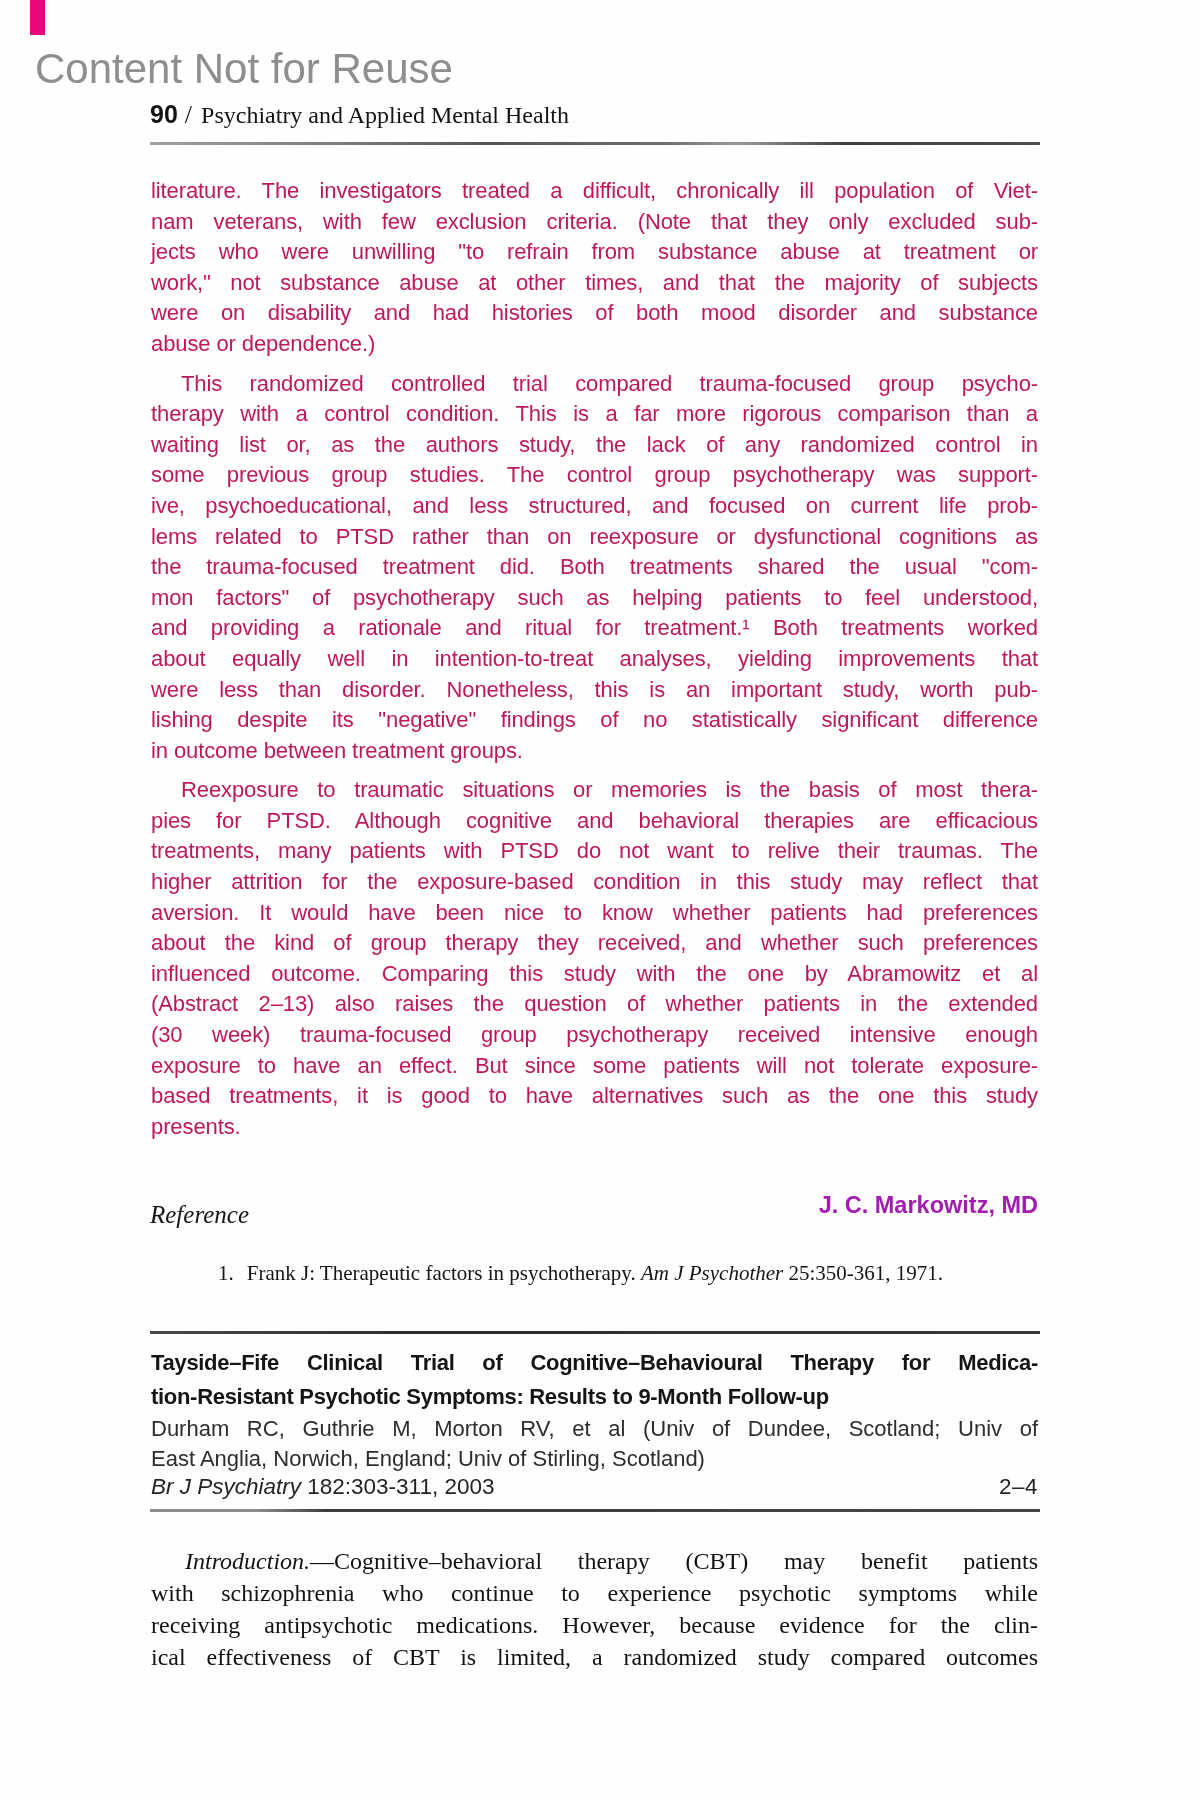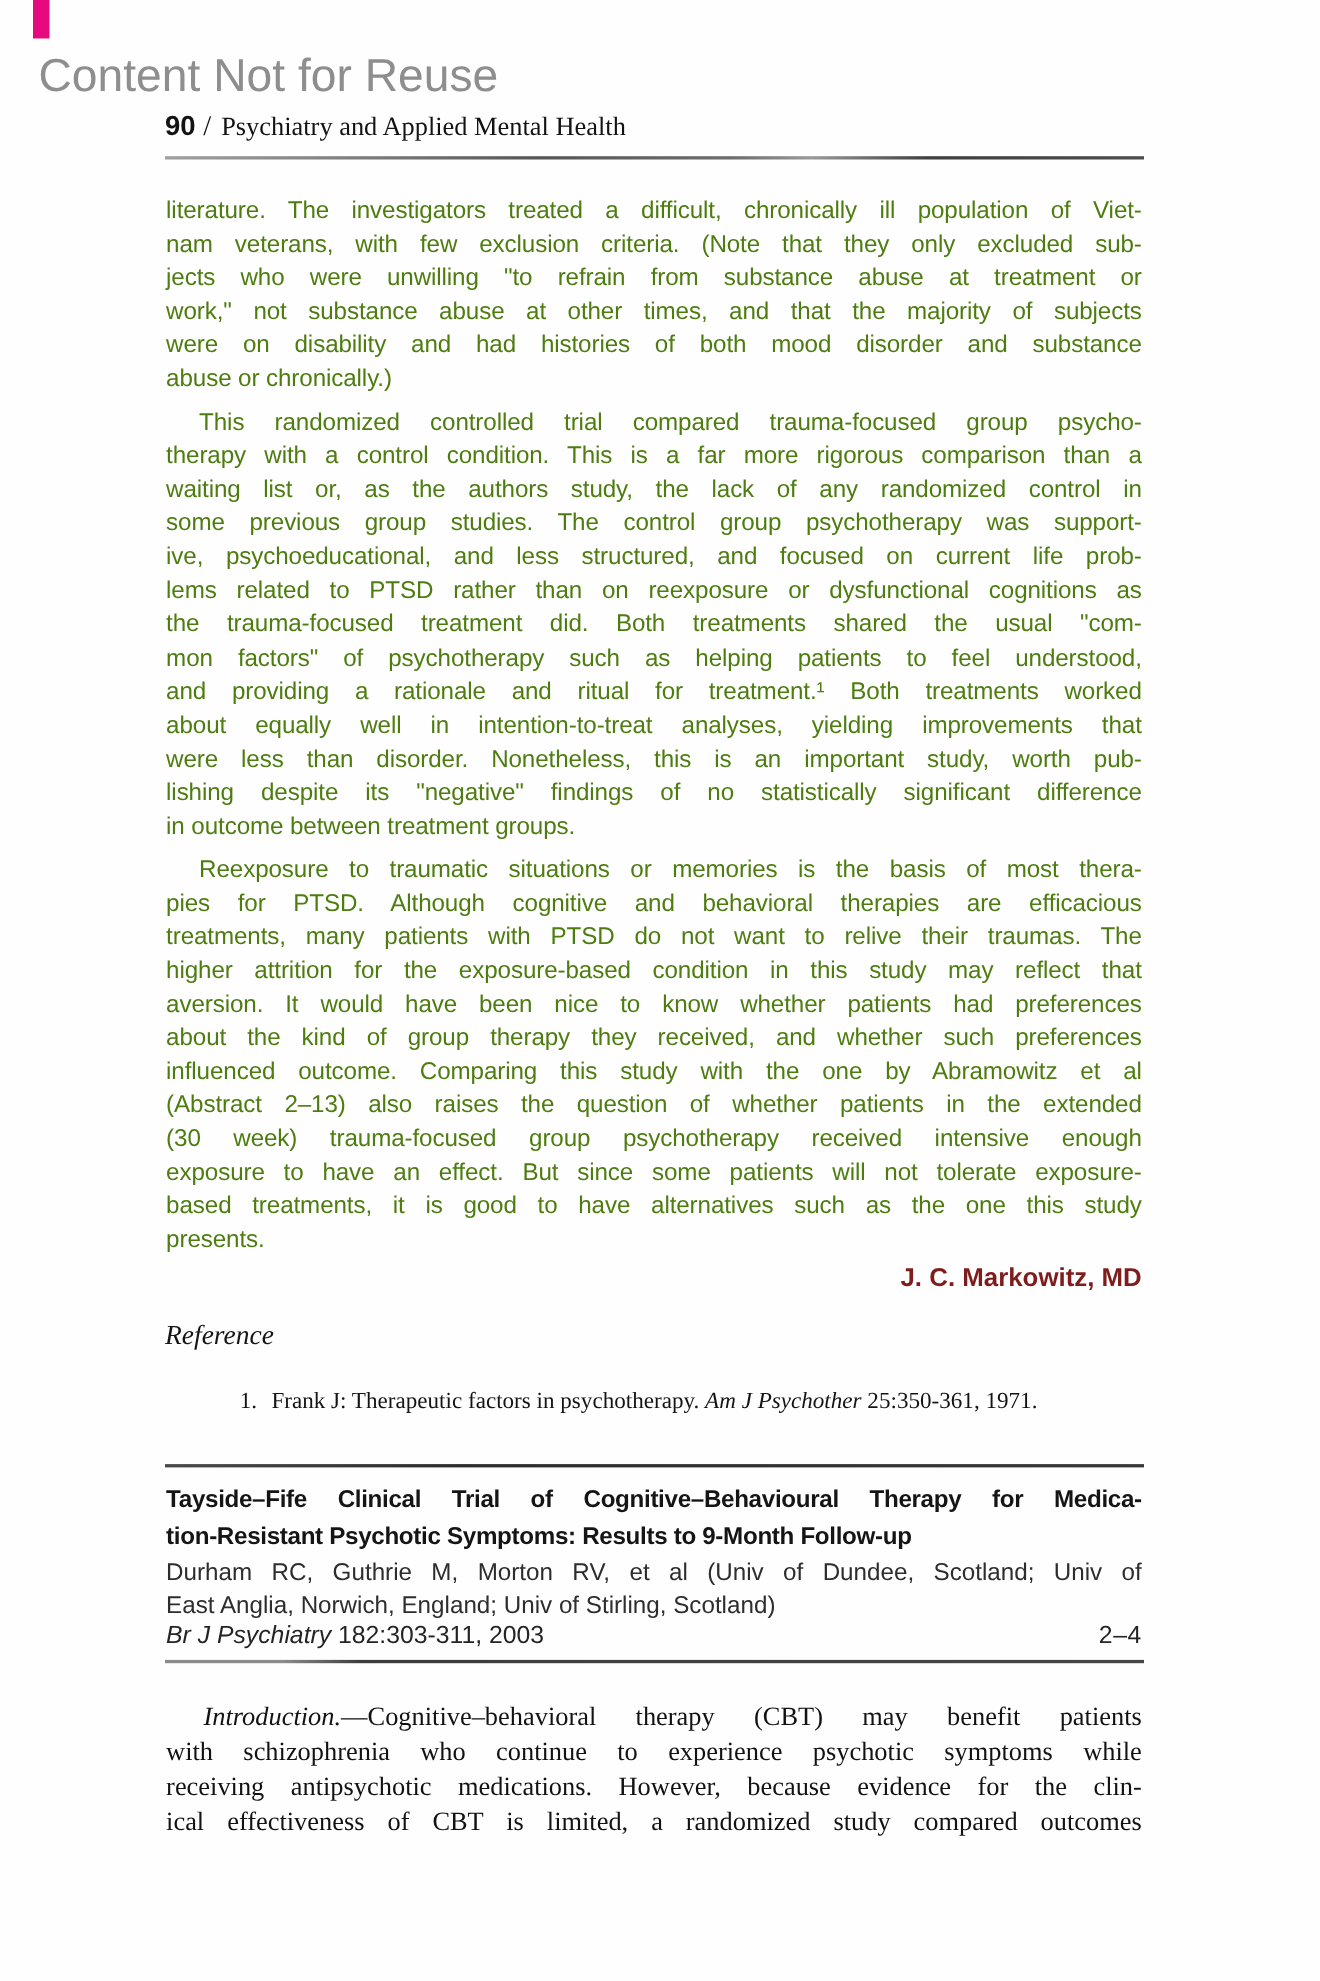--- a/index.html
+++ b/index.html
@@ -15,29 +15,29 @@
   .pgnum{font-weight:bold;font-size:25px;font-family:"Liberation Sans",sans-serif;}
   .slash{font-family:"Liberation Serif",serif;font-size:26px;margin:0 9px 0 7px;}
   .head-title{font-family:"Liberation Serif",serif;font-size:24px;}
 
   .rule{position:absolute;left:150px;width:890px;height:3px;}
   .rule-head{top:142px;background:linear-gradient(90deg,#a0a0a0,#7a7a7a 22%,#565656 38%,#6e6e6e 58%,#9a9a9a 66%,#3f3f3f 78%,#4e4e4e);}
   .rule-mid{top:1331px;background:linear-gradient(90deg,#4a4a4a,#2c2c2c 30%,#383838);}
   .rule-bot{top:1509px;background:linear-gradient(90deg,#8c8c8c 0%,#8c8c8c 12%,#3c3c3c 20%,#464646);}
 
   .commentary{position:absolute;left:151px;top:176px;width:887px;
-              font-size:22px;line-height:30.6px;letter-spacing:-0.1px;color:#4d7c0f;}
+              font-size:22px;line-height:30.6px;letter-spacing:-0.1px;color:#be185d;}
   .para{margin:0 0 9px 0;}
   .para:last-child{margin-bottom:0;}
   .para.indent .jl:first-child{text-indent:30px;}
   .jl{text-align:justify;text-align-last:justify;}
   .jl.last{text-align-last:left;}
 
-  .signature{position:absolute;left:151px;top:1148px;width:887px;text-align:right;
-             font-weight:bold;font-size:23.5px;color:#7f1d1d;}
+  .signature{position:absolute;left:151px;top:1192px;width:887px;text-align:right;
+             font-weight:bold;font-size:23.5px;color:#a21caf;}
 
   .ref-heading{position:absolute;left:150px;top:1201px;font-family:"Liberation Serif",serif;
                font-style:italic;font-size:25px;color:#161616;}
 
   .ref-entry{position:absolute;left:218px;top:1261px;width:822px;
              font-family:"Liberation Serif",serif;font-size:21px;color:#141414;white-space:nowrap;}
   .ref-num{margin-right:13px;}
 
   .abs-title{position:absolute;left:151px;top:1346px;width:887px;font-weight:bold;
              font-size:22px;line-height:33.5px;letter-spacing:-0.3px;color:#151515;}
@@ -68,21 +68,21 @@
 
   <div class="rule rule-head"></div>
 
   <div class="commentary">
       <div class="para">
         <div class="jl">literature. The investigators treated a difficult, chronically ill population of Viet-</div>
         <div class="jl">nam veterans, with few exclusion criteria. (Note that they only excluded sub-</div>
         <div class="jl">jects who were unwilling "to refrain from substance abuse at treatment or</div>
         <div class="jl">work," not substance abuse at other times, and that the majority of subjects</div>
         <div class="jl">were on disability and had histories of both mood disorder and substance</div>
-        <div class="jl last">abuse or chronically.)</div>
+        <div class="jl last">abuse or dependence.)</div>
       </div>
       <div class="para indent">
         <div class="jl">This randomized controlled trial compared trauma-focused group psycho-</div>
         <div class="jl">therapy with a control condition. This is a far more rigorous comparison than a</div>
         <div class="jl">waiting list or, as the authors study, the lack of any randomized control in</div>
         <div class="jl">some previous group studies. The control group psychotherapy was support-</div>
         <div class="jl">ive, psychoeducational, and less structured, and focused on current life prob-</div>
         <div class="jl">lems related to PTSD rather than on reexposure or dysfunctional cognitions as</div>
         <div class="jl">the trauma-focused treatment did. Both treatments shared the usual "com-</div>
         <div class="jl">mon factors" of psychotherapy such as helping patients to feel understood,</div>

